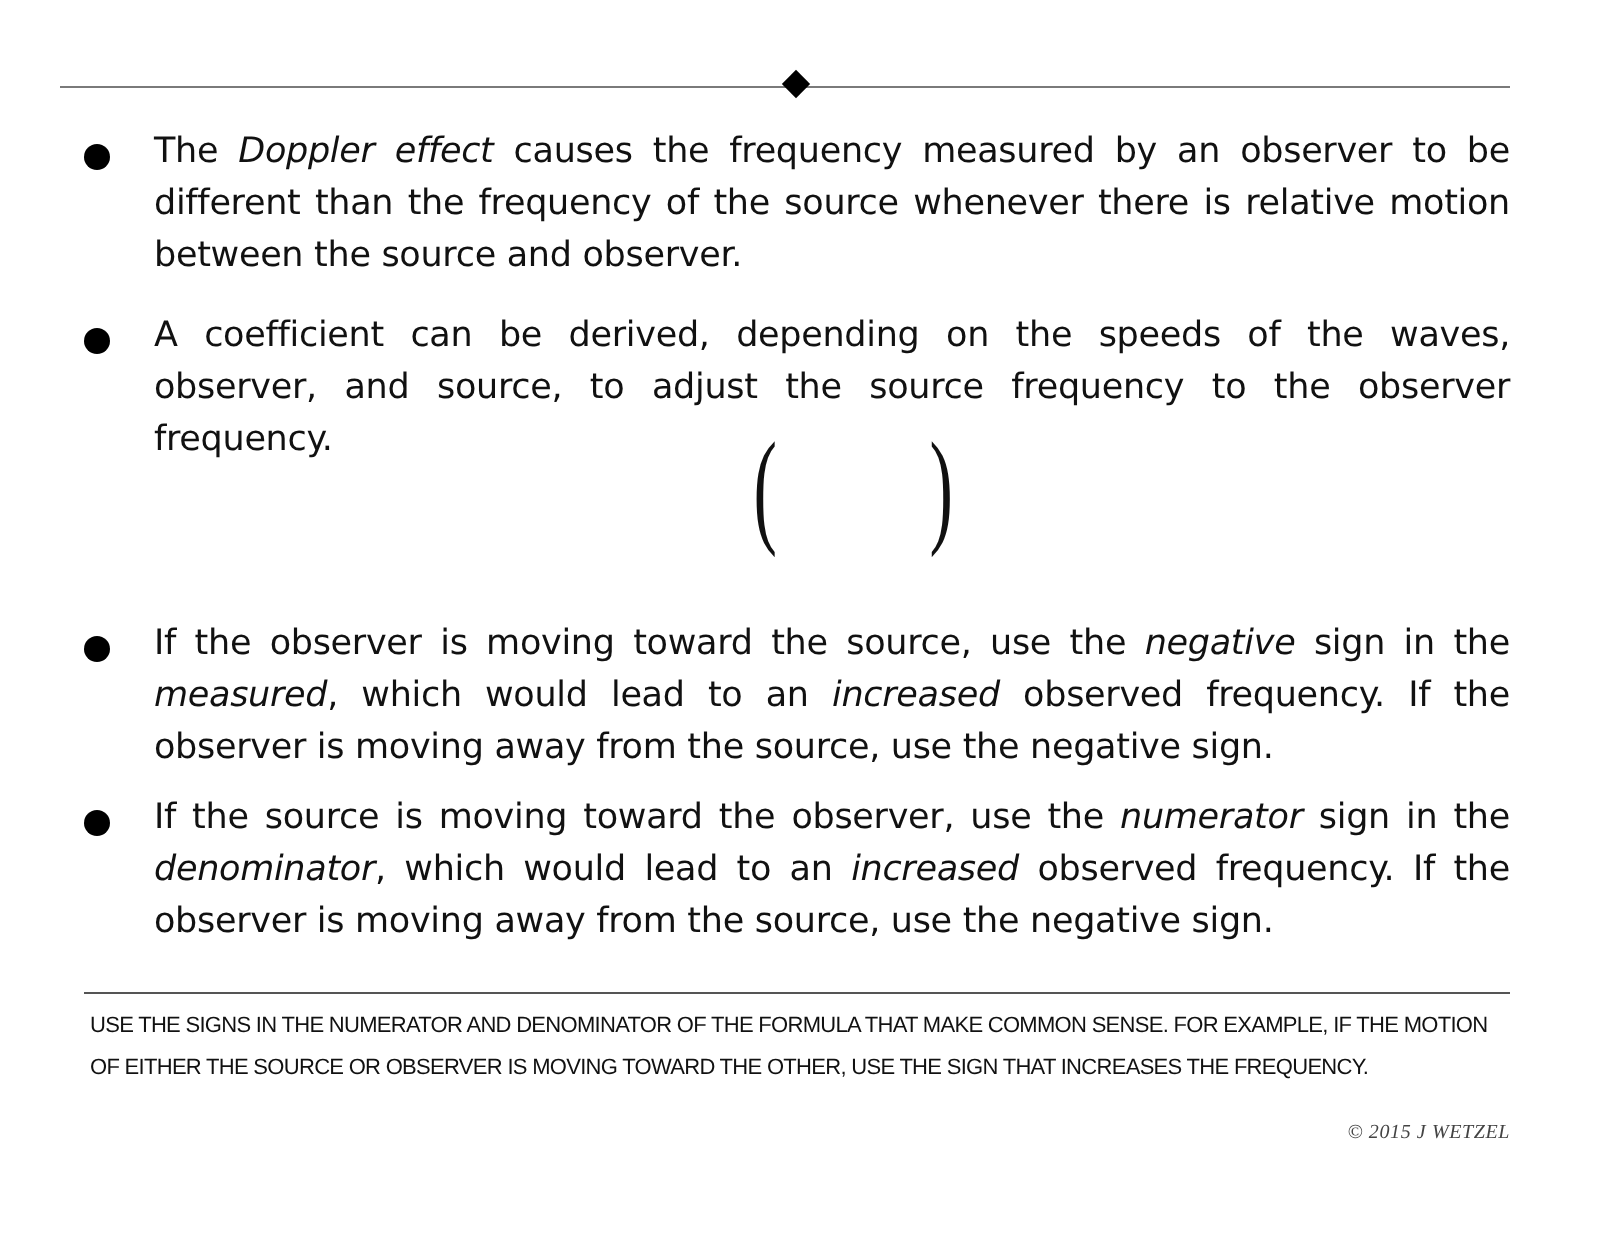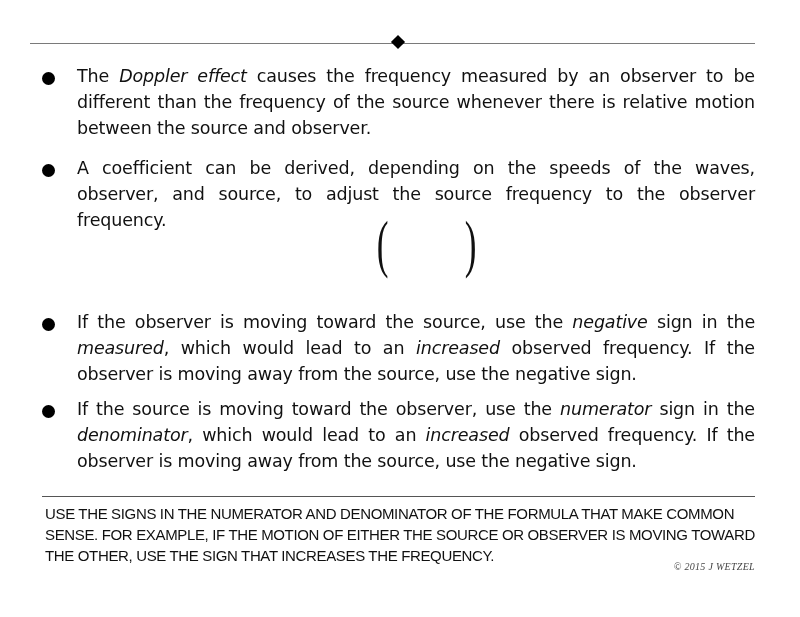--- a/index.html
+++ b/index.html
@@ -16,21 +16,21 @@
              font-family:"Liberation Serif", serif; font-size:32px; font-style:italic; }
   .f-left { position:absolute; left:0; top:14px; }
   .paren { position:absolute; font-style:normal; font-size:64px; top:-8px; transform:scaleX(0.55); }
   .frac { position:absolute; left:80px; top:4px; width:72px; text-align:center; font-size:28px; }
   .frac .num { display:block; line-height:32px; }
   .frac .bar { display:block; height:1.5px; background:#000; margin:1px 0; }
   .frac .den { display:block; line-height:32px; }
   .frac sub { font-size:16px; font-style:normal; vertical-align:-4px; }
   .rule-bottom { position:absolute; left:42px; top:496px; width:713px; height:1px; background:#555; }
   .note { position:absolute; left:45px; top:503px; width:712px; font-family:"Liberation Sans Narrow","Liberation Sans", sans-serif;
-          font-size:15px; line-height:21px; letter-spacing:-0.35px; text-transform:uppercase; color:#111; }
+          font-size:11px; line-height:21px; letter-spacing:-0.35px; text-transform:uppercase; color:#111; }
   .copyright { position:absolute; right:45px; top:561px; font-size:10px; font-style:italic; color:#444;
                font-family:Liberation Serif, serif; letter-spacing:0.3px; }
 </style>
 </head>
 <body>
 
 <div class="rule-top"></div>
 <div class="diamond"></div>
 
 <div class="bullet" style="top:72px"></div>

